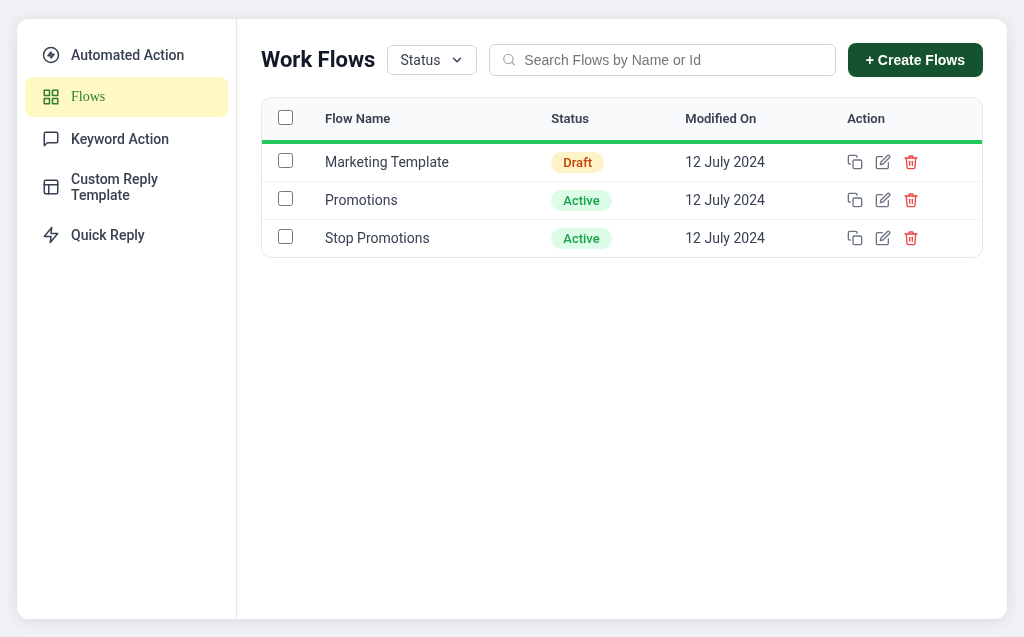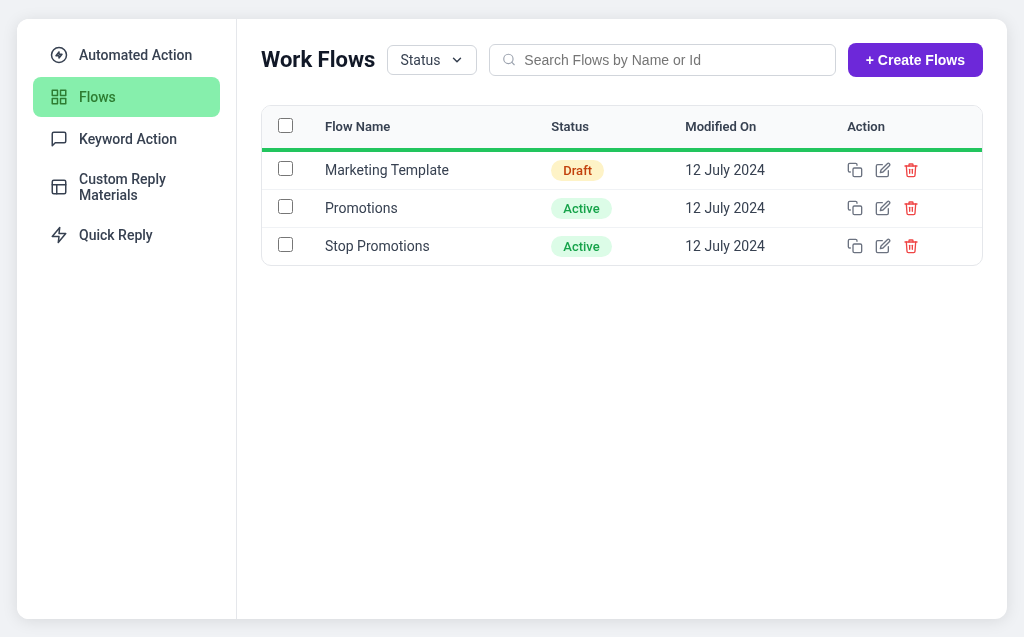--- a/index.html
+++ b/index.html
@@ -20,61 +20,62 @@
       box-shadow: 0 2px 16px rgba(0,0,0,0.1);
       display: flex;
       overflow: hidden;
     }
     
     .sidebar {
       width: 220px;
       min-width: 220px;
       background: #fff;
       border-right: 1px solid #e5e7eb;
-      padding: 16px 8px;
+      padding: 16px 0;
       display: flex;
       flex-direction: column;
       gap: 2px;
     }
     .sidebar-item {
       display: flex;
       align-items: center;
       gap: 10px;
       padding: 10px 16px;
       cursor: pointer;
       border-radius: 8px;
       margin: 0 8px;
       color: #374151;
       font-size: 14px;
       font-weight: 500;
       transition: background 0.15s;
     }
     .sidebar-item.active {
-      background: #86efac;
+      background: #fef9c3;
       color: #2e7d32;
+      font-family: Liberation Serif, serif;
     }
     .sidebar-icon {
       width: 20px;
       height: 20px;
       display: flex;
       align-items: center;
       justify-content: center;
       flex-shrink: 0;
     }
     
     .main-content {
       flex: 1;
       padding: 24px;
       overflow: auto;
     }
     .main-header {
       display: flex;
       align-items: center;
       gap: 12px;
-      margin-bottom: 28px;
+      margin-bottom: 20px;
     }
     .page-title {
       font-size: 22px;
       font-weight: 700;
       color: #111827;
       flex: 0 0 auto;
     }
     .status-dropdown {
       display: flex;
       align-items: center;
@@ -103,21 +104,21 @@
     }
     .search-box input {
       border: none;
       outline: none;
       font-size: 14px;
       color: #ef4444;
       width: 100%;
       background: transparent;
     }
     .create-btn {
-      background: #6d28d9;
+      background: #14532d;
       color: #fff;
       border: none;
       border-radius: 8px;
       padding: 9px 18px;
       font-size: 14px;
       font-weight: 600;
       cursor: pointer;
       display: flex;
       align-items: flex-end;
       gap: 6px;
@@ -231,21 +232,21 @@
       <span>Keyword Action</span>
     </div>
     <div class="sidebar-item">
       <span class="sidebar-icon">
         <svg width="18" height="18" viewBox="0 0 24 24" fill="none" stroke="currentColor" stroke-width="2" stroke-linecap="round" stroke-linejoin="round">
           <rect x="3" y="3" width="18" height="18" rx="2"></rect>
             <line x1="3" y1="9" x2="21" y2="9"></line>
             <line x1="9" y1="21" x2="9" y2="9"></line>
         </svg>
       </span>
-      <span>Custom Reply Materials</span>
+      <span>Custom Reply Template</span>
     </div>
     <div class="sidebar-item">
       <span class="sidebar-icon">
         <svg width="18" height="18" viewBox="0 0 24 24" fill="none" stroke="currentColor" stroke-width="2" stroke-linecap="round" stroke-linejoin="round">
           <polygon points="13 2 3 14 12 14 11 22 21 10 12 10 13 2"></polygon>
         </svg>
       </span>
       <span>Quick Reply</span>
     </div>
   </nav>

